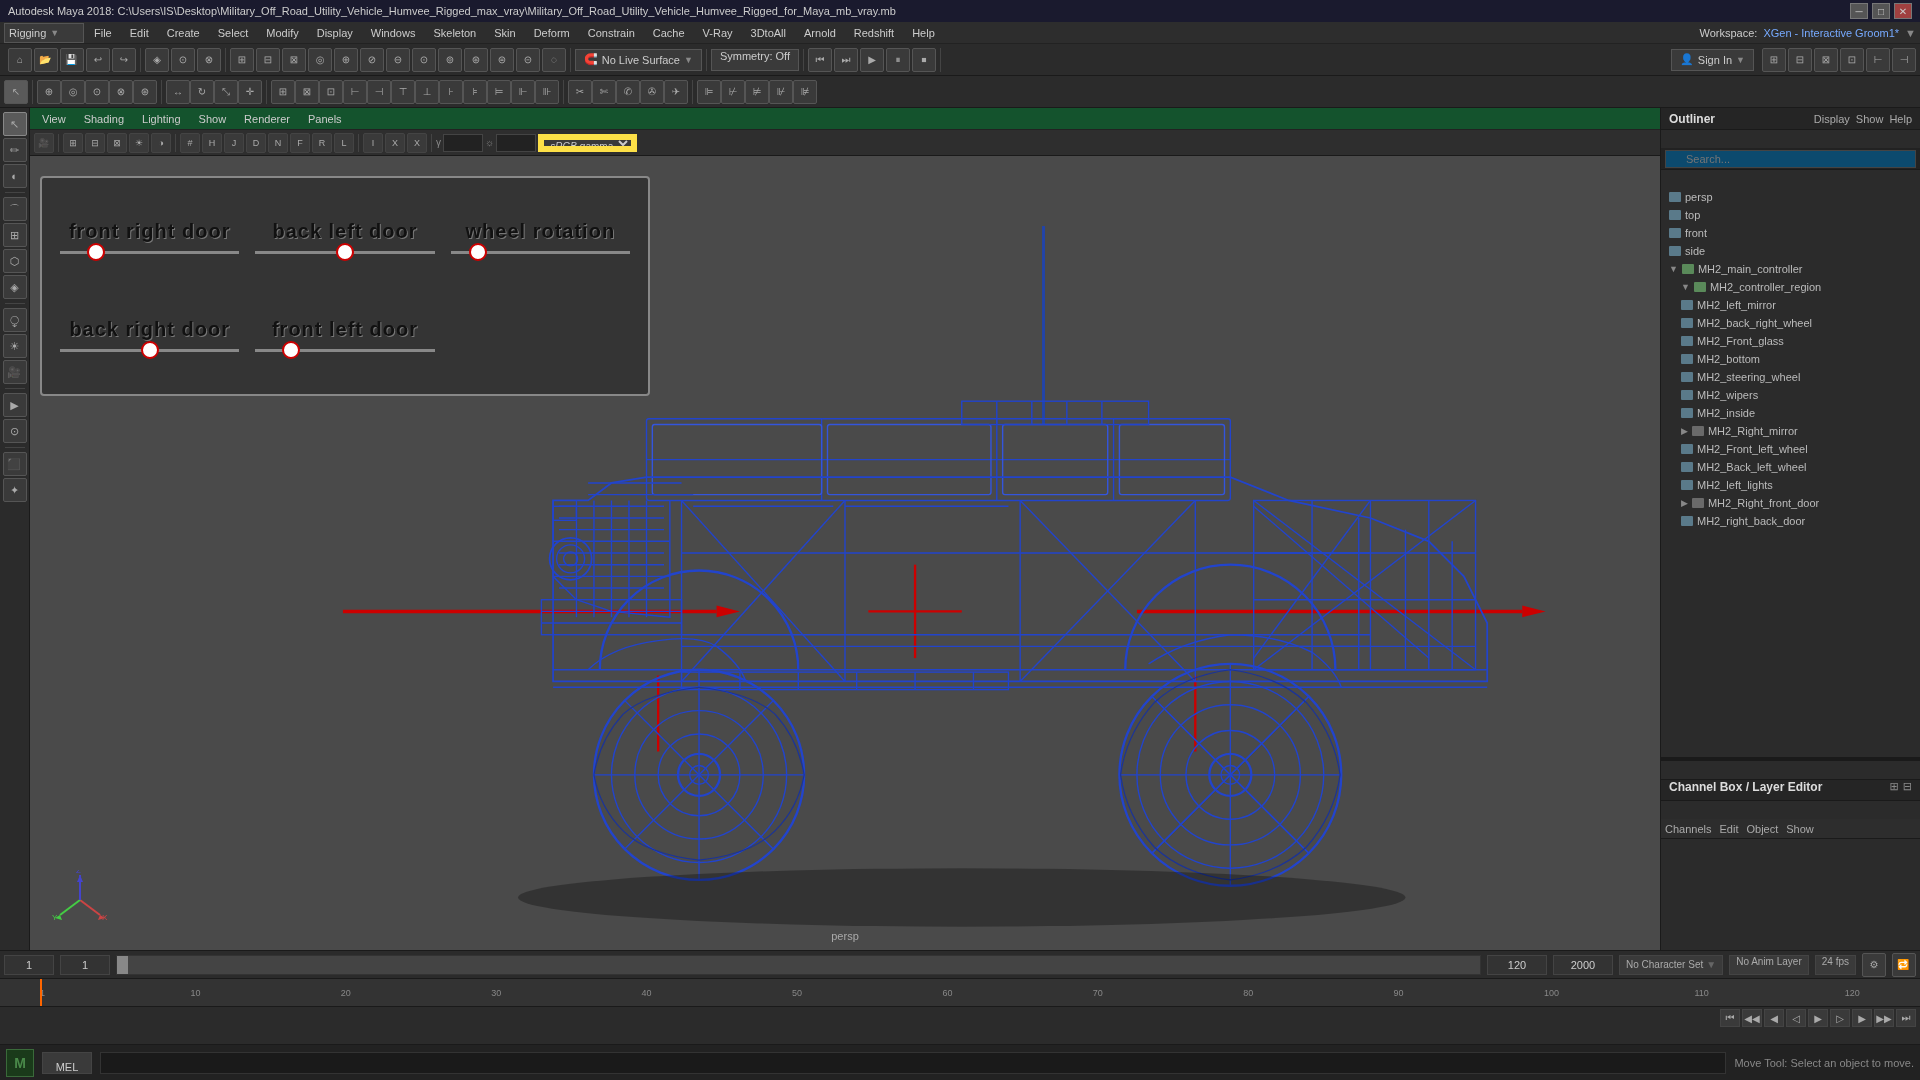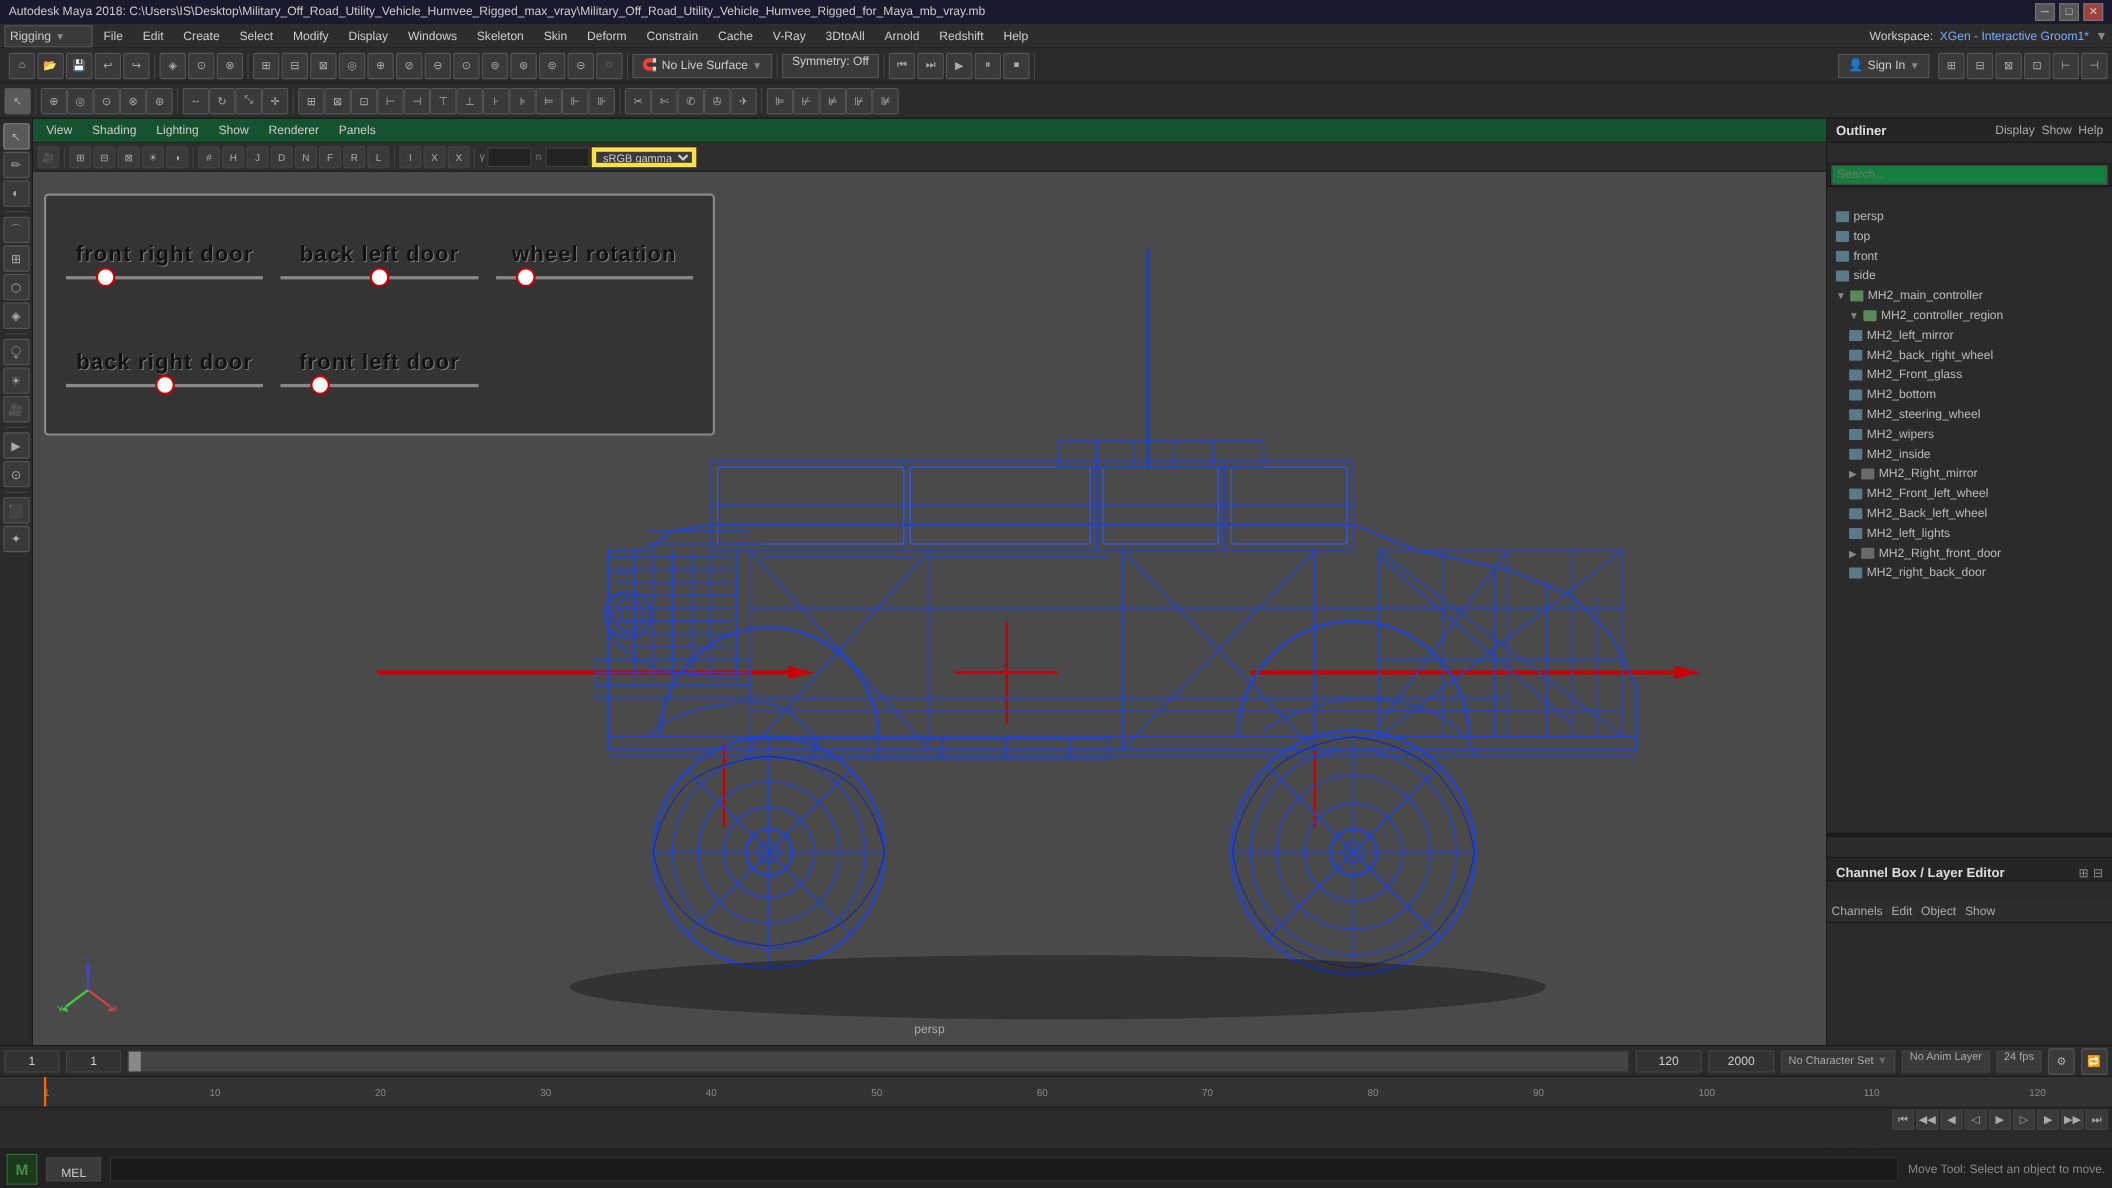--- a/index.html
+++ b/index.html
@@ -277,24 +277,25 @@
       background: #222;
       border: 1px solid #444;
       color: #ccc;
       font-size: 10px;
       padding: 0 2px;
       text-align: center;
     }
     .vt-dropdown {
       height: 18px;
       background: #3a3a3a;
-      border: 4px solid #fde047;
+      border: 6px solid #fde047;
       color: #ccc;
       font-size: 10px;
       padding: 0 2px;
+      font-style: italic;
     }
 
     
     #viewport-canvas {
       position: absolute;
       top: 48px;
       left: 0;
       right: 0;
       bottom: 0;
       background: #4a4a4a;
@@ -415,25 +416,25 @@
     #outliner-search {
       height: 22px;
       background: #222;
       border-bottom: 1px solid #1a1a1a;
       display: flex;
       align-items: center;
       padding: 0 4px;
     }
     #outliner-search input {
       flex: 1;
-      background: #15803d;
+      background: #0c4a6e;
       border: 1px solid #444;
       color: #ccc;
       font-size: 11px;
-      padding: 2px 4px;
+      padding: 2px 20px;
       height: 18px;
     }
     #outliner-tree {
       flex: 1;
       overflow-y: auto;
       overflow-x: hidden;
       background: #2b2b2b;
     }
     .tree-item {
       height: 18px;
@@ -450,21 +451,21 @@
     .tree-icon-shape { display: inline-block; width: 12px; height: 10px; background: #5a8a5a; border-radius: 1px; }
     .tree-icon-mesh { display: inline-block; width: 12px; height: 10px; background: #5a7a8a; border-radius: 1px; }
     .tree-icon-group { display: inline-block; width: 12px; height: 10px; background: #6a6a6a; border-radius: 1px; }
     .tree-item-indent1 { padding-left: 20px; }
 
     
     #channel-box-header {
       height: 22px;
       background: #252525;
       display: flex;
-      align-items: flex-end;
+      align-items: flex-start;
       justify-content: space-between;
       padding: 0 8px;
       border-bottom: 1px solid #1a1a1a;
       border-top: 1px solid #1a1a1a;
       cursor: pointer;
     }
     #channel-box-header .panel-title {
       font-size: 12px;
       font-weight: bold;
       color: #ddd;

